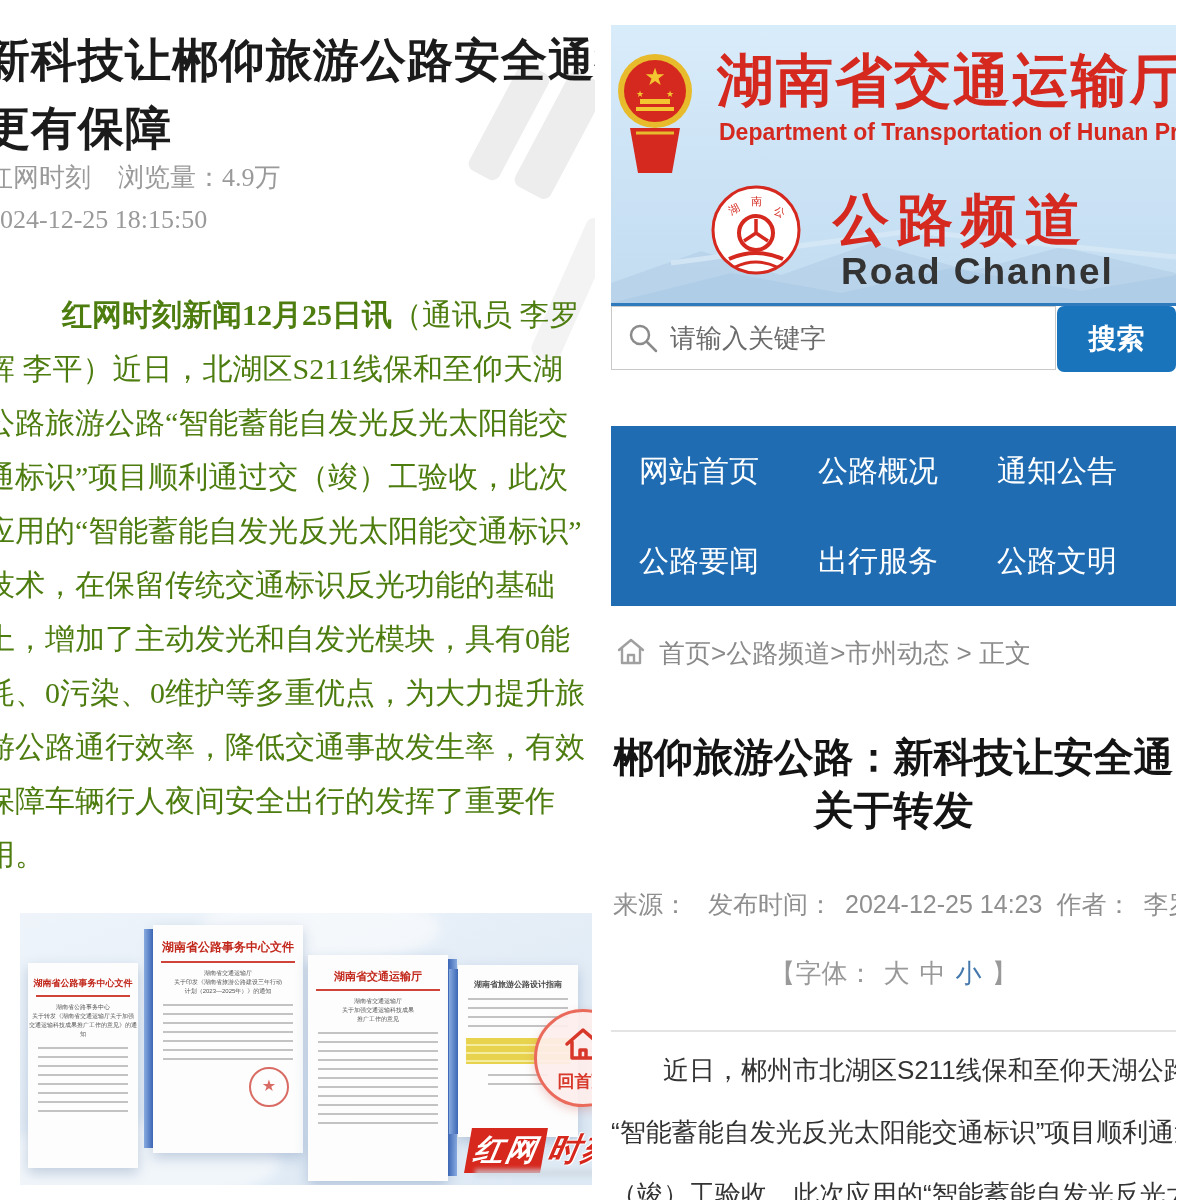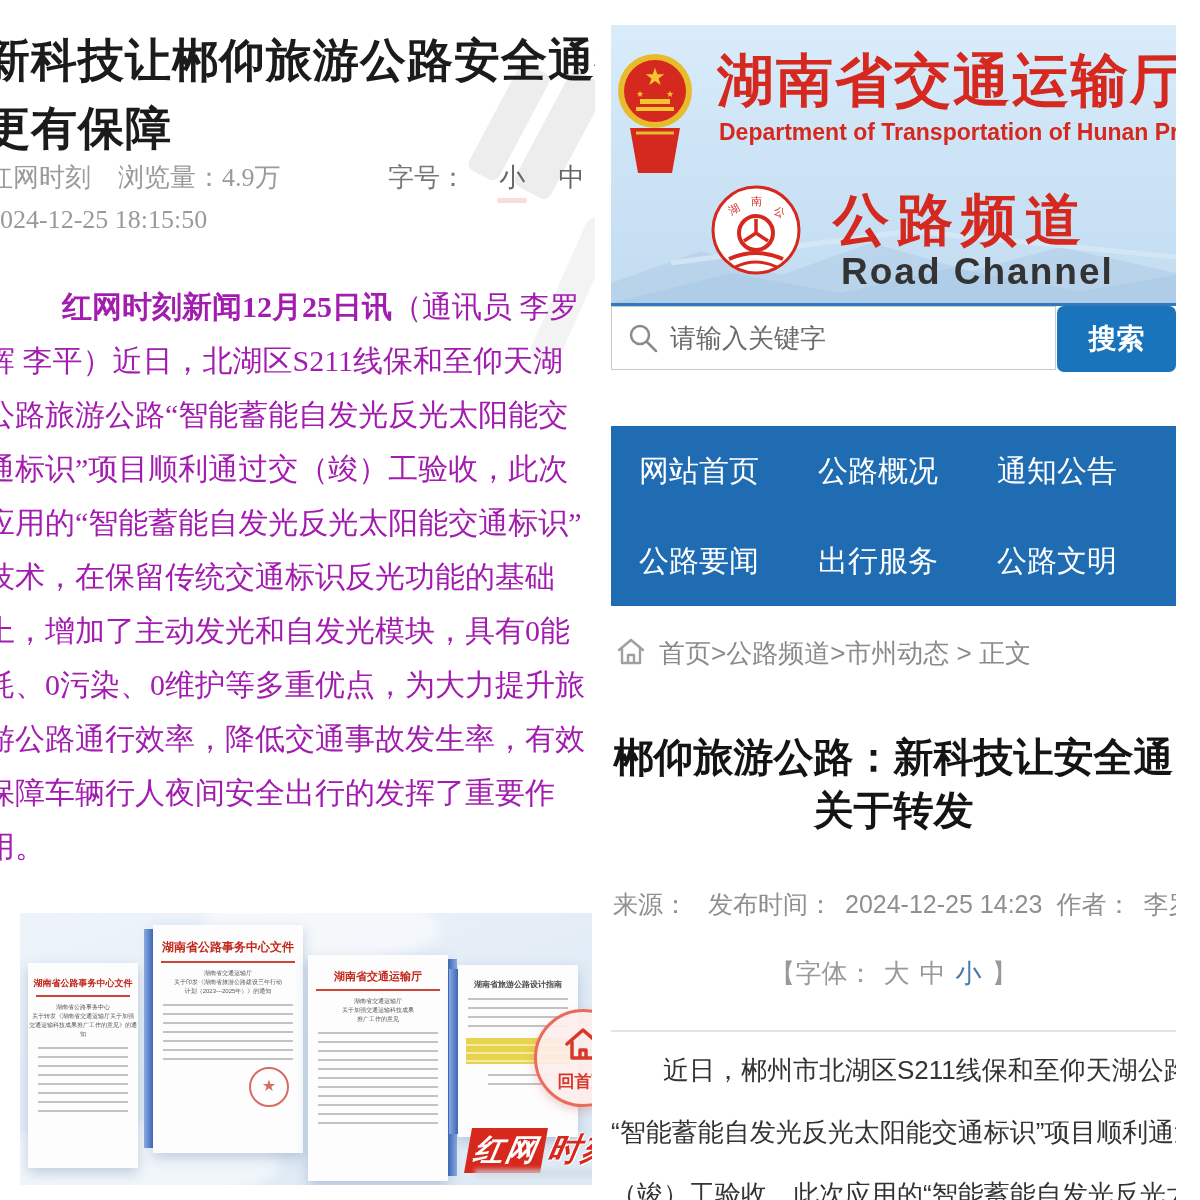--- a/index.html
+++ b/index.html
@@ -19,22 +19,22 @@
   #left-source{position:absolute;left:-13px;top:0;white-space:nowrap;}
   #left-views{position:absolute;left:118px;top:0;white-space:nowrap;}
   #fontsize-group{position:absolute;left:388px;top:0;white-space:nowrap;
       font-family:"Liberation Sans",sans-serif;color:#777;font-size:26px;}
   #fontsize-group .opt{display:inline-block;margin-left:26px;color:#666;}
   #fs-small{color:#e03c2d;position:relative;}
   #fs-small::after{content:"";position:absolute;left:-2px;right:-2px;bottom:-8px;height:5px;
       background:#f9ddd8;border-radius:2px;}
   #left-date{position:absolute;left:-13px;top:205px;white-space:nowrap;
       font-family:"Liberation Serif",serif;font-size:26px;color:#9a9a9a;}
-  #left-body{position:absolute;left:0;top:280px;width:100%;
-      font-family:"Liberation Serif",serif;font-size:30px;color:#a21caf;}
+  #left-body{position:absolute;left:0;top:288px;width:100%;
+      font-family:"Liberation Serif",serif;font-size:30px;color:#4d7c0f;}
   #left-body .bl{height:54px;line-height:54px;white-space:nowrap;margin-left:-15px;}
   #left-body .bl.first{margin-left:0;padding-left:62px;}
   #left-body .lead{font-weight:bold;}
   
   #article-image{position:absolute;left:20px;top:913px;width:572px;height:272px;overflow:hidden;
       background:linear-gradient(160deg,#eef4fa 0%,#e2ecf6 55%,#dde9f4 100%);}
   .cloud{position:absolute;background:#ffffff;opacity:.55;border-radius:50%;filter:blur(6px);}
   .doc{position:absolute;background:#fdfdfd;box-shadow:0 5px 12px rgba(70,100,150,.28);}
   .doc .dtitle{margin-top:14px;text-align:center;font-weight:bold;color:#c2271b;}
   .doc .dref{margin-top:4px;text-align:center;font-size:5px;color:#c2574b;}
@@ -124,26 +124,20 @@
     <div class="wm" id="wm3"></div>
 
     <div id="left-title">
       <div>新科技让郴仰旅游公路安全通行</div>
       <div>更有保障</div>
     </div>
 
     <div id="left-meta">
       <span id="left-source">红网时刻</span>
       <span id="left-views">浏览量：4.9万</span>
-      <span id="fontsize-group">
-        <span>字号：</span>
-        <span class="opt" id="fs-small">小</span>
-        <span class="opt">中</span>
-        
-      </span>
     </div>
 
     <div id="left-date">2024-12-25 18:15:50</div>
 
     <div id="left-body">
       <div class="bl first">
         <span class="lead">红网时刻新闻12月25日讯</span><span>（通讯员 李罗</span>
       </div>
       <div class="bl">辉 李平）近日，北湖区S211线保和至仰天湖</div>
       <div class="bl">公路旅游公路“智能蓄能自发光反光太阳能交</div>

